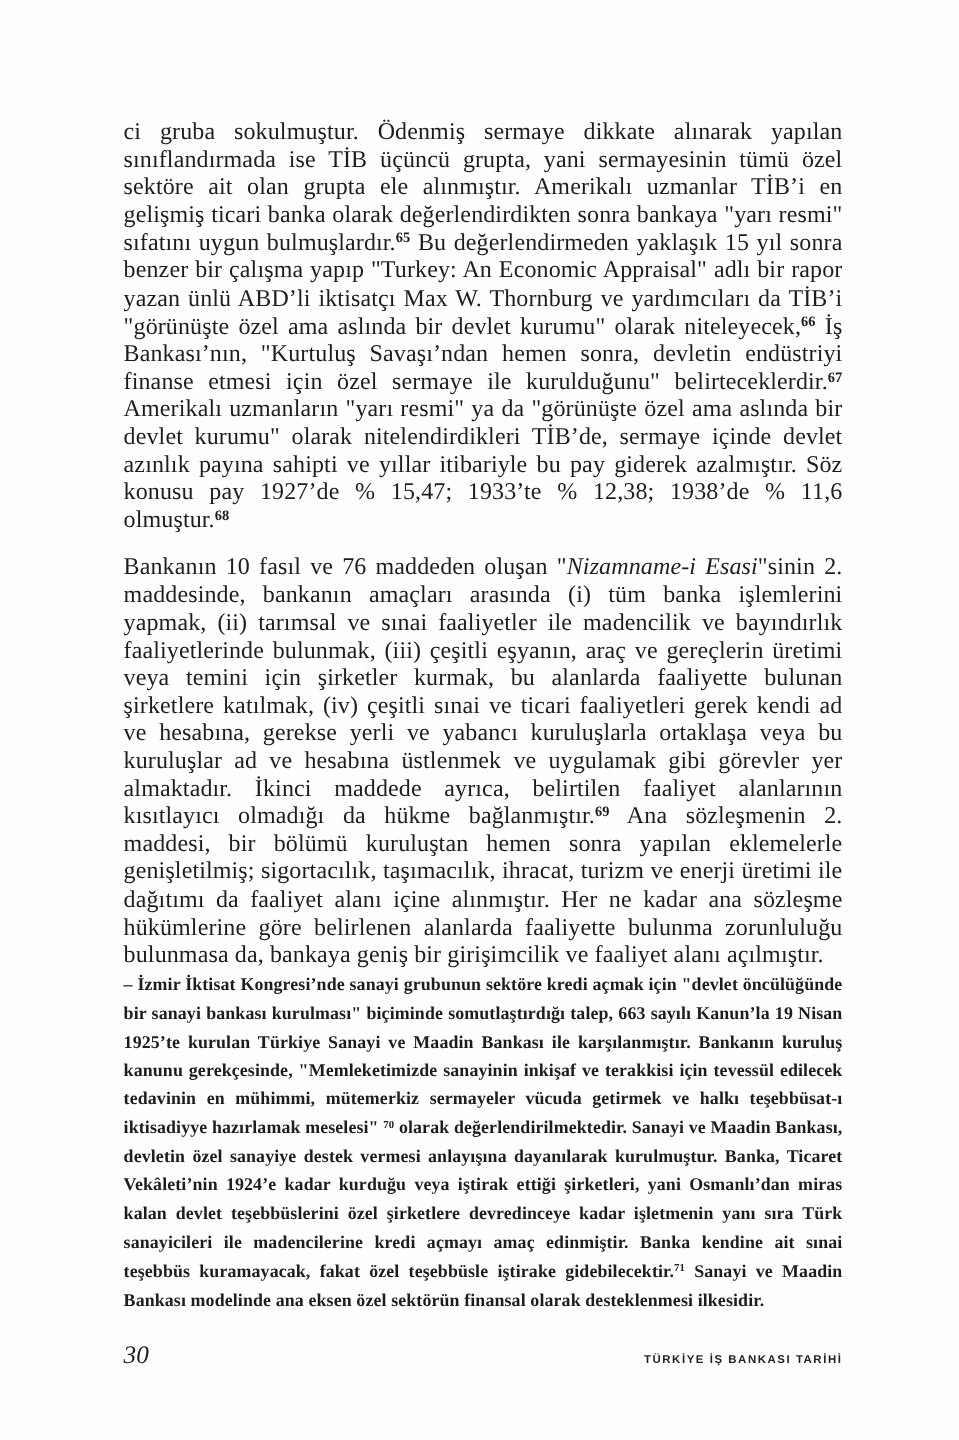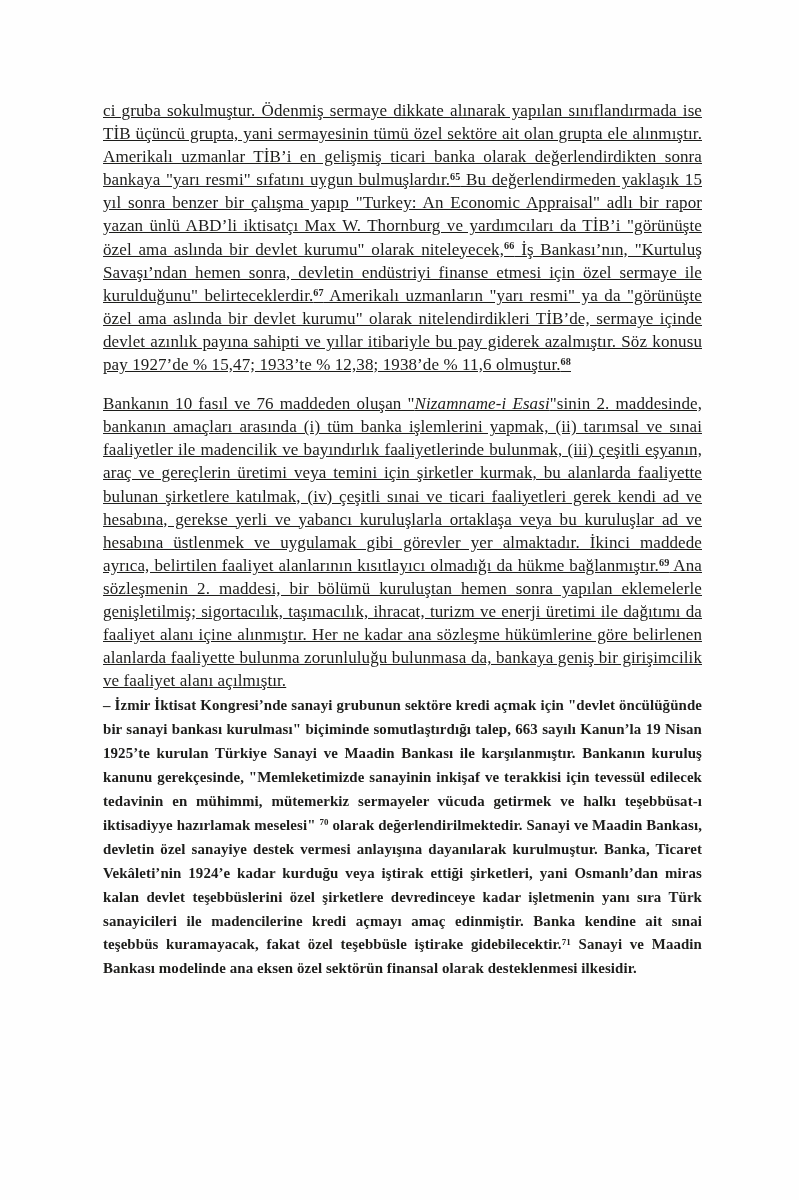--- a/index.html
+++ b/index.html
@@ -21,25 +21,24 @@
     font-family: "Liberation Serif", serif;
   }
   .text-block {
     position: absolute;
     left: 103px;
     top: 99px;
     width: 599px;
   }
   p.para {
     margin: 0;
-    font-size: 17px;
+    font-size: 20px;
     line-height: 23.1px;
     text-align: justify;
     letter-spacing: 0.1px;
-    text-decoration: underline;
   }
   p.para-gap {
     margin-top: 16px;
   }
   p.note {
     margin: 2px 0 0 0;
     font-size: 14.9px;
     line-height: 23.9px;
     font-weight: 700;
     text-align: justify;
@@ -79,13 +78,17 @@
 </style>
 </head>
 <body>
 
 <div class="page">
   <div class="text-block">
     <p class="para">ci gruba sokulmuştur. Ödenmiş sermaye dikkate alınarak yapılan sınıflandırmada ise TİB üçüncü grupta, yani sermayesinin tümü özel sektöre ait olan grupta ele alınmıştır. Amerikalı uzmanlar TİB’i en gelişmiş ticari banka olarak değerlendirdikten sonra bankaya "yarı resmi" sıfatını uygun bulmuşlardır.<sup>65</sup> Bu değerlendirmeden yaklaşık 15 yıl sonra benzer bir çalışma yapıp "Turkey: An Economic Appraisal" adlı bir rapor yazan ünlü ABD’li iktisatçı Max W. Thornburg ve yardımcıları da TİB’i "görünüşte özel ama aslında bir devlet kurumu" olarak niteleyecek,<sup>66</sup> İş Bankası’nın, "Kurtuluş Savaşı’ndan hemen sonra, devletin endüstriyi finanse etmesi için özel sermaye ile kurulduğunu" belirteceklerdir.<sup>67</sup> Amerikalı uzmanların "yarı resmi" ya da "görünüşte özel ama aslında bir devlet kurumu" olarak nitelendirdikleri TİB’de, sermaye içinde devlet azınlık payına sahipti ve yıllar itibariyle bu pay giderek azalmıştır. Söz konusu pay 1927’de % 15,47; 1933’te % 12,38; 1938’de % 11,6 olmuştur.<sup>68</sup></p>
     <p class="para para-gap">Bankanın 10 fasıl ve 76 maddeden oluşan "<i>Nizamname-i Esasi</i>"sinin 2. maddesinde, bankanın amaçları arasında (i) tüm banka işlemlerini yapmak, (ii) tarımsal ve sınai faaliyetler ile madencilik ve bayındırlık faaliyetlerinde bulunmak, (iii) çeşitli eşyanın, araç ve gereçlerin üretimi veya temini için şirketler kurmak, bu alanlarda faaliyette bulunan şirketlere katılmak, (iv) çeşitli sınai ve ticari faaliyetleri gerek kendi ad ve hesabına, gerekse yerli ve yabancı kuruluşlarla ortaklaşa veya bu kuruluşlar ad ve hesabına üstlenmek ve uygulamak gibi görevler yer almaktadır. İkinci maddede ayrıca, belirtilen faaliyet alanlarının kısıtlayıcı olmadığı da hükme bağlanmıştır.<sup>69</sup> Ana sözleşmenin 2. maddesi, bir bölümü kuruluştan hemen sonra yapılan eklemelerle genişletilmiş; sigortacılık, taşımacılık, ihracat, turizm ve enerji üretimi ile dağıtımı da faaliyet alanı içine alınmıştır. Her ne kadar ana sözleşme hükümlerine göre belirlenen alanlarda faaliyette bulunma zorunluluğu bulunmasa da, bankaya geniş bir girişimcilik ve faaliyet alanı açılmıştır.</p>
     <p class="note">– İzmir İktisat Kongresi’nde sanayi grubunun sektöre kredi açmak için "devlet öncülüğünde bir sanayi bankası kurulması" biçiminde somutlaştırdığı talep, 663 sayılı Kanun’la 19 Nisan 1925’te kurulan Türkiye Sanayi ve Maadin Bankası ile karşılanmıştır. Bankanın kuruluş kanunu gerekçesinde, "Memleketimizde sanayinin inkişaf ve terakkisi için tevessül edilecek tedavinin en mühimmi, mütemerkiz sermayeler vücuda getirmek ve halkı teşebbüsat-ı iktisadiyye hazırlamak meselesi" <sup>70</sup> olarak değerlendirilmektedir. Sanayi ve Maadin Bankası, devletin özel sanayiye destek vermesi anlayışına dayanılarak kurulmuştur. Banka, Ticaret Vekâleti’nin 1924’e kadar kurduğu veya iştirak ettiği şirketleri, yani Osmanlı’dan miras kalan devlet teşebbüslerini özel şirketlere devredinceye kadar işletmenin yanı sıra Türk sanayicileri ile madencilerine kredi açmayı amaç edinmiştir. Banka kendine ait sınai teşebbüs kuramayacak, fakat özel teşebbüsle iştirake gidebilecektir.<sup>71</sup> Sanayi ve Maadin Bankası modelinde ana eksen özel sektörün finansal olarak desteklenmesi ilkesidir.</p>
   </div>
+  <div class="footer">
+    <span class="page-number">30</span>
+    <span class="running-title">TÜRKİYE İŞ BANKASI TARİHİ</span>
+  </div>
 </div>
 
 </body></html>

